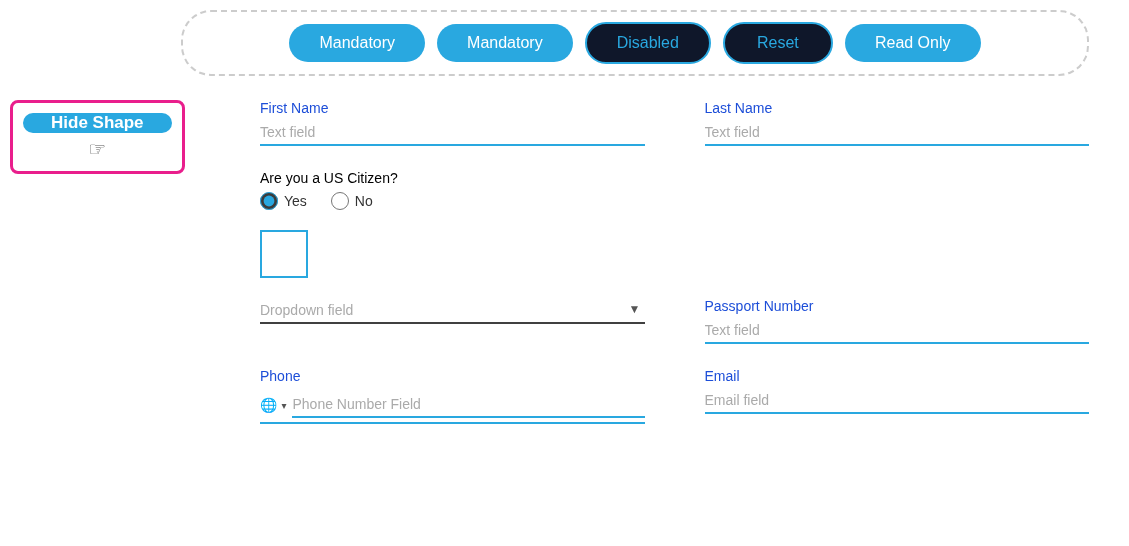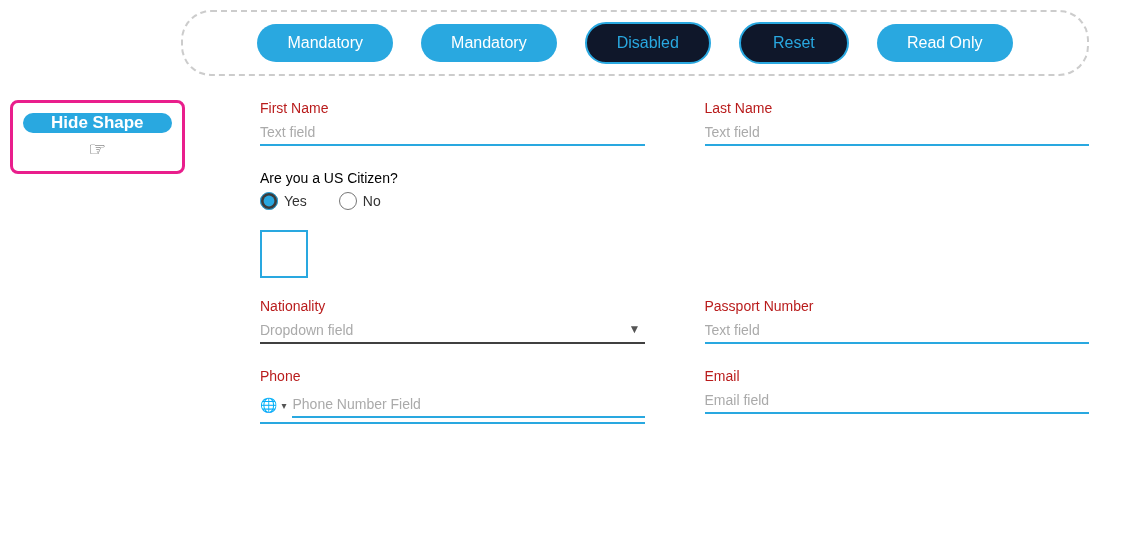--- a/index.html
+++ b/index.html
@@ -17,21 +17,21 @@
       position: absolute;
       top: 10px;
       left: 181px;
       right: 40px;
       border: 2px dashed #ccc;
       border-radius: 30px;
       padding: 10px 20px;
       display: flex;
       align-items: center;
       justify-content: center;
-      gap: 28px;
+      gap: 12px;
     }
 
     .toolbar-btn {
       border: none;
       border-radius: 30px;
       padding: 10px 30px;
       font-size: 16px;
       font-weight: 500;
       cursor: pointer;
       color: #fff;
@@ -86,21 +86,21 @@
       margin-bottom: 24px;
     }
 
     .form-group {
       flex: 1;
     }
 
     .form-group label {
       display: block;
       font-size: 14px;
-      color: #b91c1c;
+      color: #1d4ed8;
       margin-bottom: 4px;
       font-weight: 400;
     }
 
     .form-group input[type="text"],
     .form-group input[type="email"] {
       width: 100%;
       border: none;
       border-bottom: 2px solid #29a8e0;
       outline: none;
@@ -119,21 +119,21 @@
       margin-bottom: 20px;
     }
     .radio-group label.group-label {
       font-size: 14px;
       color: #000000;
       display: block;
       margin-bottom: 6px;
     }
     .radio-options {
       display: flex;
-      gap: 32px;
+      gap: 24px;
       align-items: center;
     }
     .radio-option {
       display: flex;
       align-items: center;
       gap: 6px;
       font-size: 14px;
       color: #333;
       cursor: pointer;
     }
@@ -253,21 +253,20 @@
       </label>
     </div>
   </div>
 
   <div class="checkbox-area">
     <div class="checkbox-square"></div>
   </div>
 
   <div class="form-row">
     <div class="form-group">
-      <label>Nationality</label>
       <div class="dropdown-wrapper">
         <select>
           <option value="">Dropdown field</option>
         </select>
       </div>
     </div>
     <div class="form-group">
       <label>Passport Number</label>
       <input type="text" placeholder="Text field" style="">
     </div>

